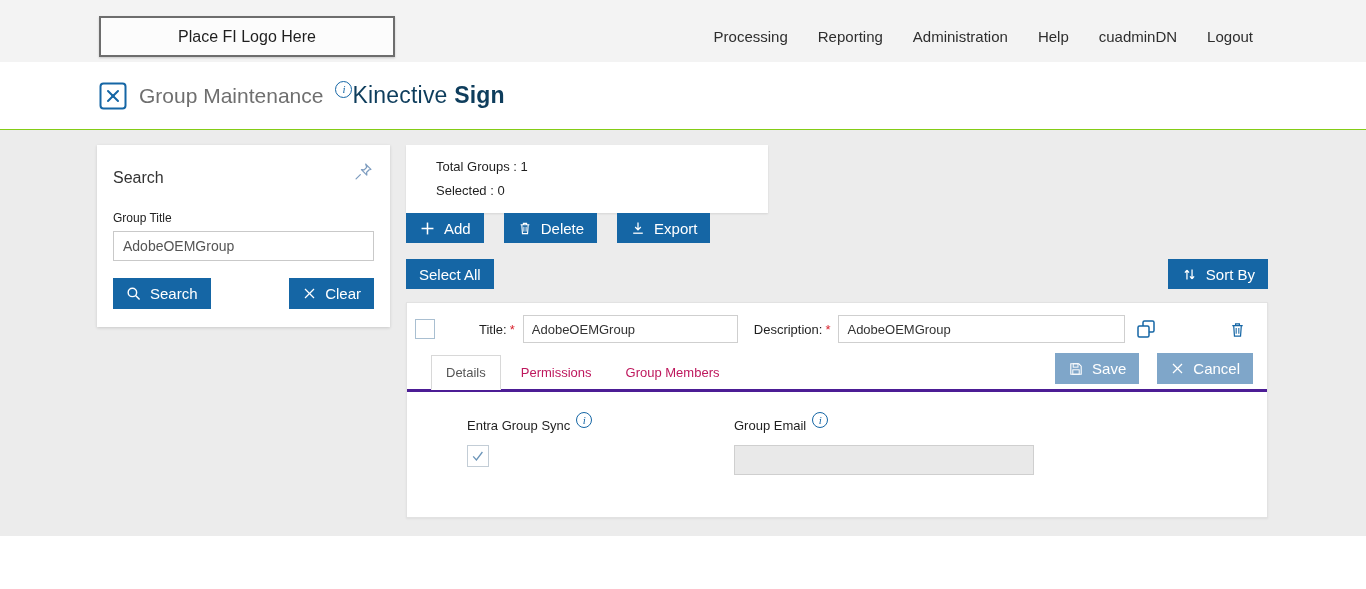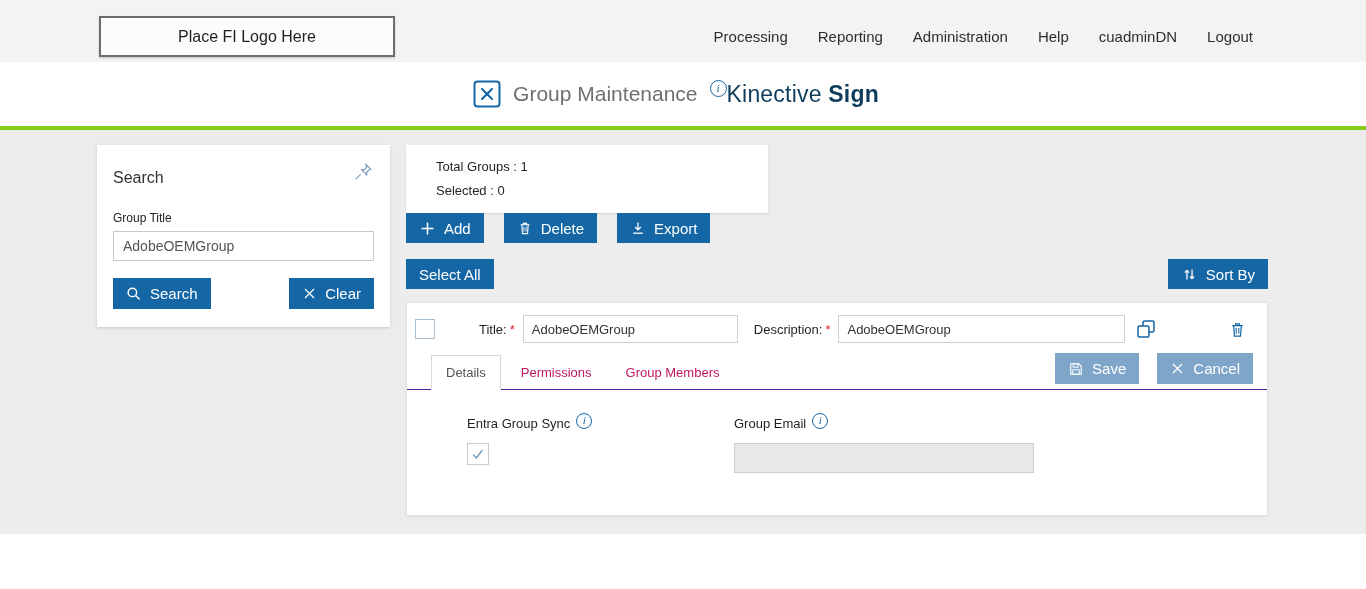--- a/index.html
+++ b/index.html
@@ -17,22 +17,22 @@
   }
   .logo-box {
     width:296px; height:41px; border:2px solid #6d6d6d; background:#fcfcfc;
     display:flex; align-items:center; justify-content:center;
     font-size:16px; color:#1f1f1f; box-shadow:0 1px 2px rgba(0,0,0,.18);
   }
   .topnav { display:flex; gap:30px; font-size:15px; color:#2e2e2e; }
   .nav-item { cursor:pointer; white-space:nowrap; }
   
   .header-bar {
-    height:68px; background:#fff; border-bottom:4px solid #84cc16;
-    display:flex; align-items:center; justify-content:center;
+    height:68px; background:#fff; border-bottom:1px solid #84cc16;
+    display:flex; align-items:center; justify-content:flex-start;
     padding:0 113px 0 99px;
   }
   .header-left { display:flex; align-items:center; gap:12px; }
   .gm-icon { width:28px; height:28px; display:block; }
   .page-title { font-size:21px; color:#6f6f6f; }
   .info-badge {
     width:17px; height:17px; border:1px solid #1566a5; border-radius:50%;
     color:#1566a5; font-size:11px; line-height:1;
     font-style:italic; font-family:"Liberation Serif", serif;
     display:inline-flex; align-items:center; justify-content:center;
@@ -95,34 +95,34 @@
   .checkbox.lg { width:22px; height:22px; border-color:#c3cdd6; }
   .lbl { font-size:13px; color:#1f1f1f; white-space:nowrap; }
   .req { color:#d9232e; margin-left:3px; }
   .inp { height:28px; border:1px solid #cfcfcf; padding:0 8px; font-size:13px; color:#333; font-family:inherit; outline:none; background:#fff; }
   .title-inp { width:215px; margin-left:8px; }
   .desc-inp { width:287px; margin-left:8px; }
   .icon-btn { cursor:pointer; line-height:0; background:none; border:none; padding:0; }
   
   .tabs-row {
     display:flex; align-items:flex-end; margin-top:10px;
-    padding:0 14px 0 24px; border-bottom:1px solid #4c1d95;
+    padding:0 14px 0 24px; border-bottom:3px solid #4c1d95;
   }
   .tab { font-size:13px; padding:9px 14px; color:#be185d; cursor:pointer; white-space:nowrap; }
   .tab + .tab { margin-left:6px; }
   .tab.active {
     background:#fff; border:1px solid #d8d8d8; border-bottom:1px solid #fff;
     margin-bottom:-1px; color:#555;
   }
   .tab-actions { margin-left:auto; display:flex; gap:18px; padding-bottom:5px; }
   
   .tab-content { padding:26px 0 42px 60px; display:flex; }
   .fcol { display:flex; flex-direction:column; }
   .fcol.entra { width:267px; }
-  .inline-label { display:flex; align-items:center; gap:6px; font-size:13px; color:#1f1f1f; }
+  .inline-label { display:flex; align-items:flex-start; gap:6px; font-size:13px; color:#1f1f1f; }
   .inline-label .info-badge { width:16px; height:16px; margin-top:-6px; }
   .check-wrap { margin-top:12px; }
   .email-input {
     width:300px; height:30px; margin-top:12px;
     background:#e9e9e9; border:1px solid #cfcfcf;
     font-family:inherit; font-size:13px; padding:0 8px; color:#555;
   }
 </style>
 </head>
 <body>

